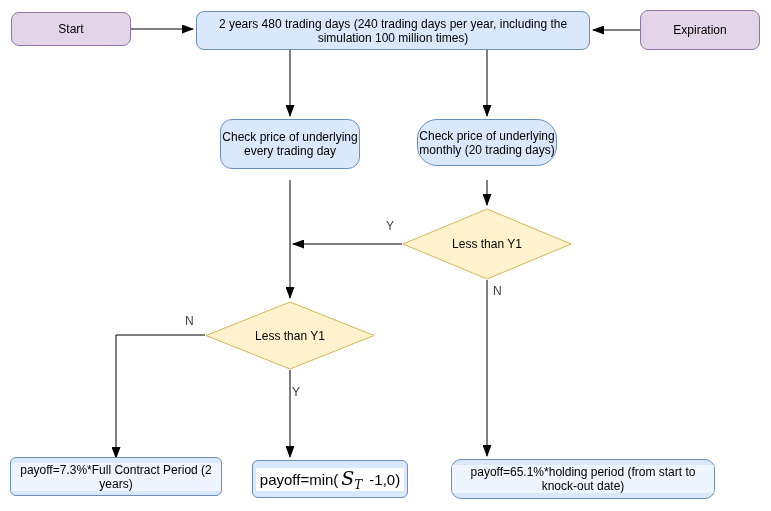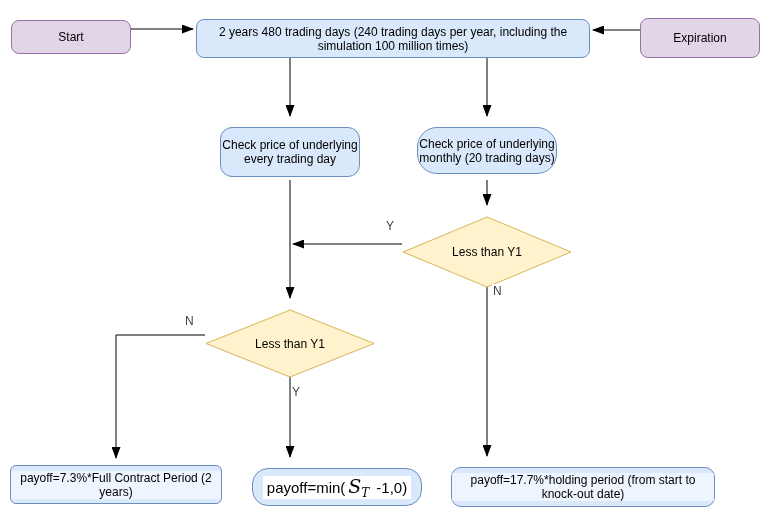--- a/index.html
+++ b/index.html
@@ -4,21 +4,21 @@
 <style>
   html,body{margin:0;padding:0;background:#fff;}
   #canvas{
     position:relative;width:771px;height:511px;background:#fff;overflow:hidden;
     font-family:"Liberation Sans",sans-serif;color:#000;
   }
   svg.edges{position:absolute;left:0;top:0;z-index:1;}
   .edge{stroke:var(--arrow,#000);stroke-width:1;fill:none;}
   .node{
     position:absolute;z-index:2;display:flex;align-items:center;justify-content:center;
-    text-align:center;font-size:12px;line-height:14px;box-sizing:border-box;margin-top:8px;
+    text-align:center;font-size:12px;line-height:14px;box-sizing:border-box;
   }
   .rect-blue{
     background:var(--blue_fill,#DAE8FC);
     border:1px solid var(--blue_stroke,#6C8EBF);
   }
   .rect-purple{
     background:var(--purple_fill,#E1D5E7);
     border:1px solid var(--purple_stroke,#9673A6);
   }
   .diamond{background:transparent;border:none;}
@@ -95,28 +95,28 @@
     <svg width="170" height="69" viewBox="0 0 170 69">
       <polygon points="85,1 169,34.5 85,68 1,34.5" fill="#FFF2CC" stroke="#D6B656" stroke-width="1"></polygon>
     </svg>
     <span class="lbl">Less than Y1</span>
   </div>
 
   <div class="node rect-blue" style="left:10px;top:457px;width:212px;height:39px;border-radius:6px;">
     <span class="lbl-strip">payoff=7.3%*Full Contract Period (2 years)</span>
   </div>
 
-  <div class="node rect-blue" style="left:252px;top:460px;width:170px;height:38px;border-radius:16px;">
+  <div class="node rect-blue" style="left:252px;top:460px;width:156px;height:38px;border-radius:6px;">
     <span class="lbl-strip-solid payoff-min-text">
       <span>payoff=min(</span><span class="mvar">S</span><sub class="msub">T</sub><span class="msuffix">-1,0)</span>
     </span>
   </div>
 
   <div class="node rect-blue" style="left:451px;top:459px;width:264px;height:40px;border-radius:10px;">
-    <span class="lbl-strip">payoff=17.7%*holding period (from start to knock-out date)</span>
+    <span class="lbl-strip">payoff=65.1%*holding period (from start to knock-out date)</span>
   </div>
 
   <div class="edge-label" style="left:385px;top:219px;">Y</div>
   <div class="edge-label" style="left:492px;top:284px;">N</div>
   <div class="edge-label" style="left:184px;top:314px;">N</div>
   <div class="edge-label" style="left:291px;top:385px;">Y</div>
 
 </div>
 
 </body></html>

